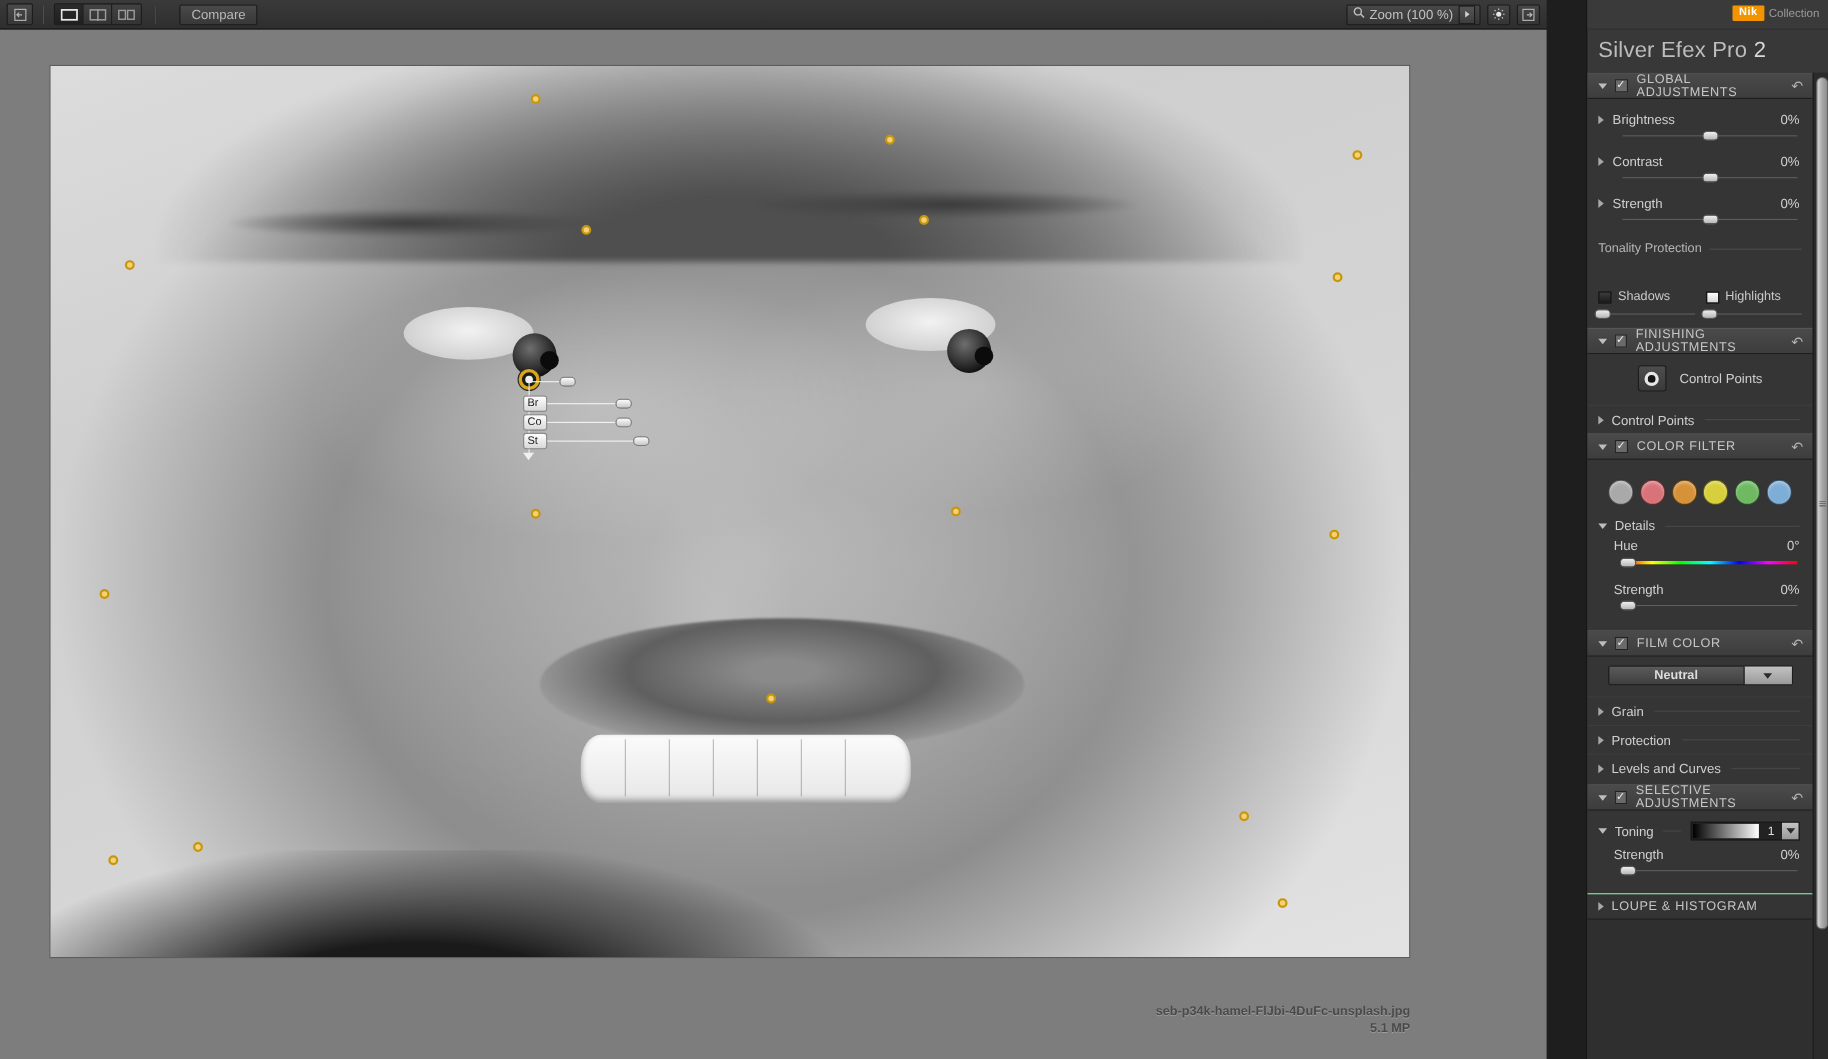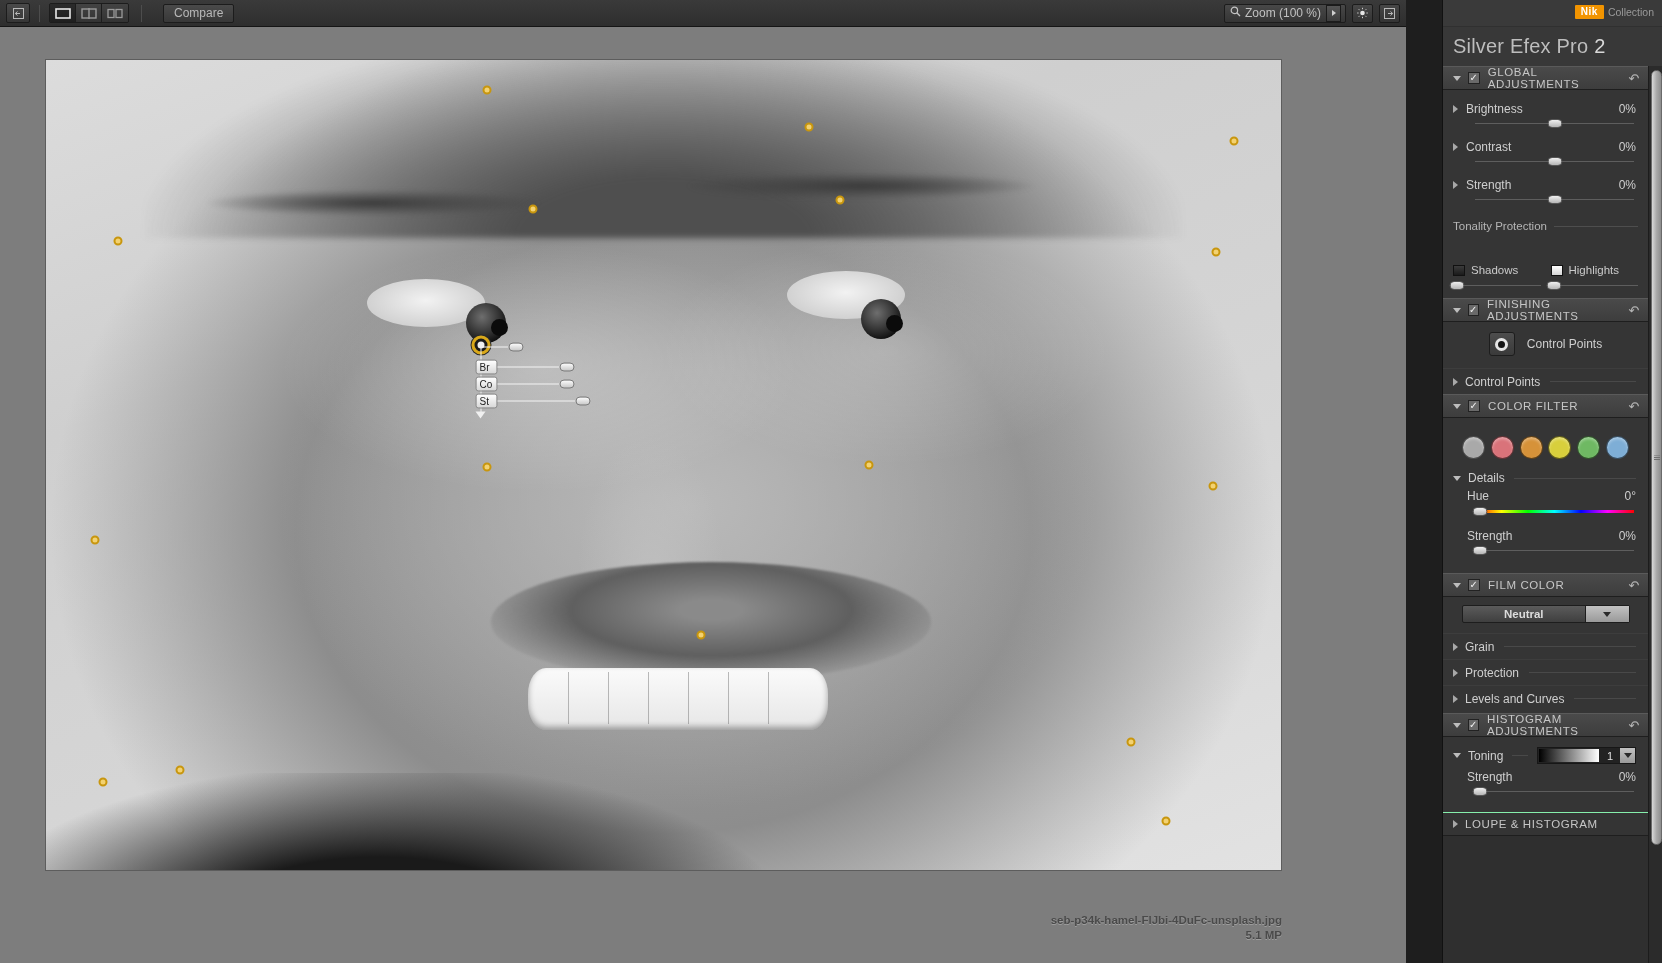--- a/index.html
+++ b/index.html
@@ -698,21 +698,21 @@
         <div class="sub-row">
           <span class="tri right"></span>
           <span>Levels and Curves</span>
           <span class="line"></span>
         </div>
       </div>
 
       <div class="sect-head">
         <span class="tri"></span>
         <span class="chk">✓</span>
-        <span>HISTOGRAM ADJUSTMENTS</span>
+        <span>SELECTIVE ADJUSTMENTS</span>
         <span class="reset">↶</span>
       </div>
       <div class="sect-body" style="padding:2px 0 8px">
         <div class="toning-row">
           <span class="tri"></span>
           <span>Toning</span>
           <span class="line"></span>
           <span class="toning-ctrl">
             <span class="toning-grad"></span>
             <span class="toning-num">1</span>

